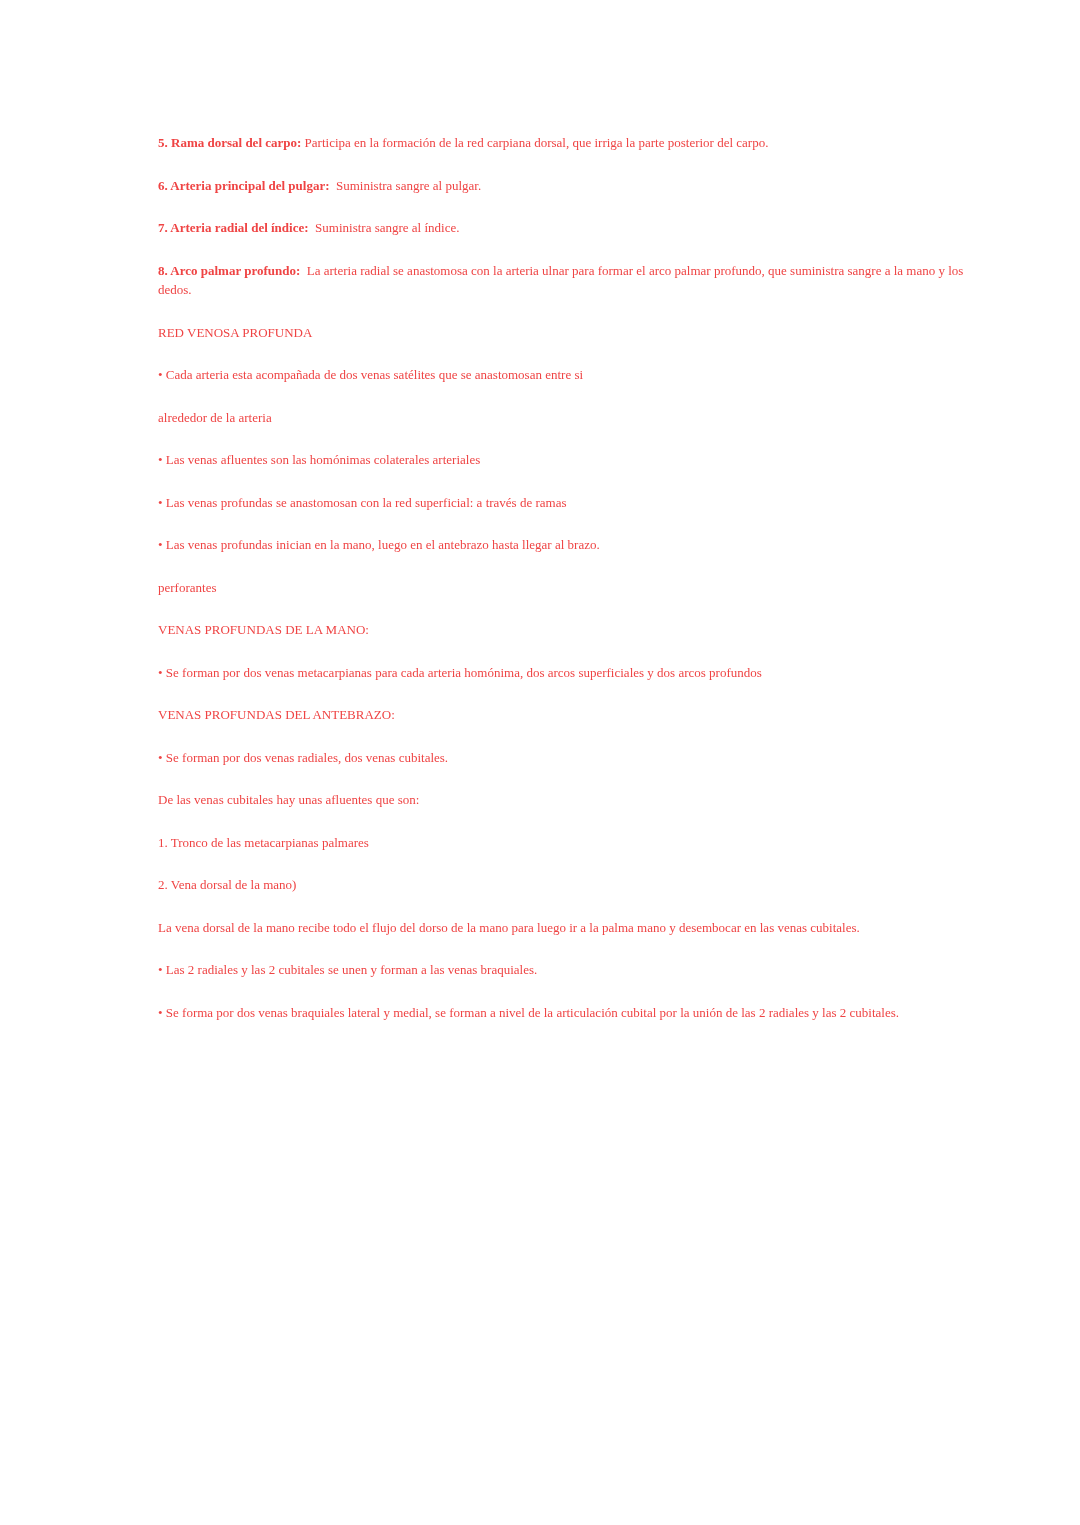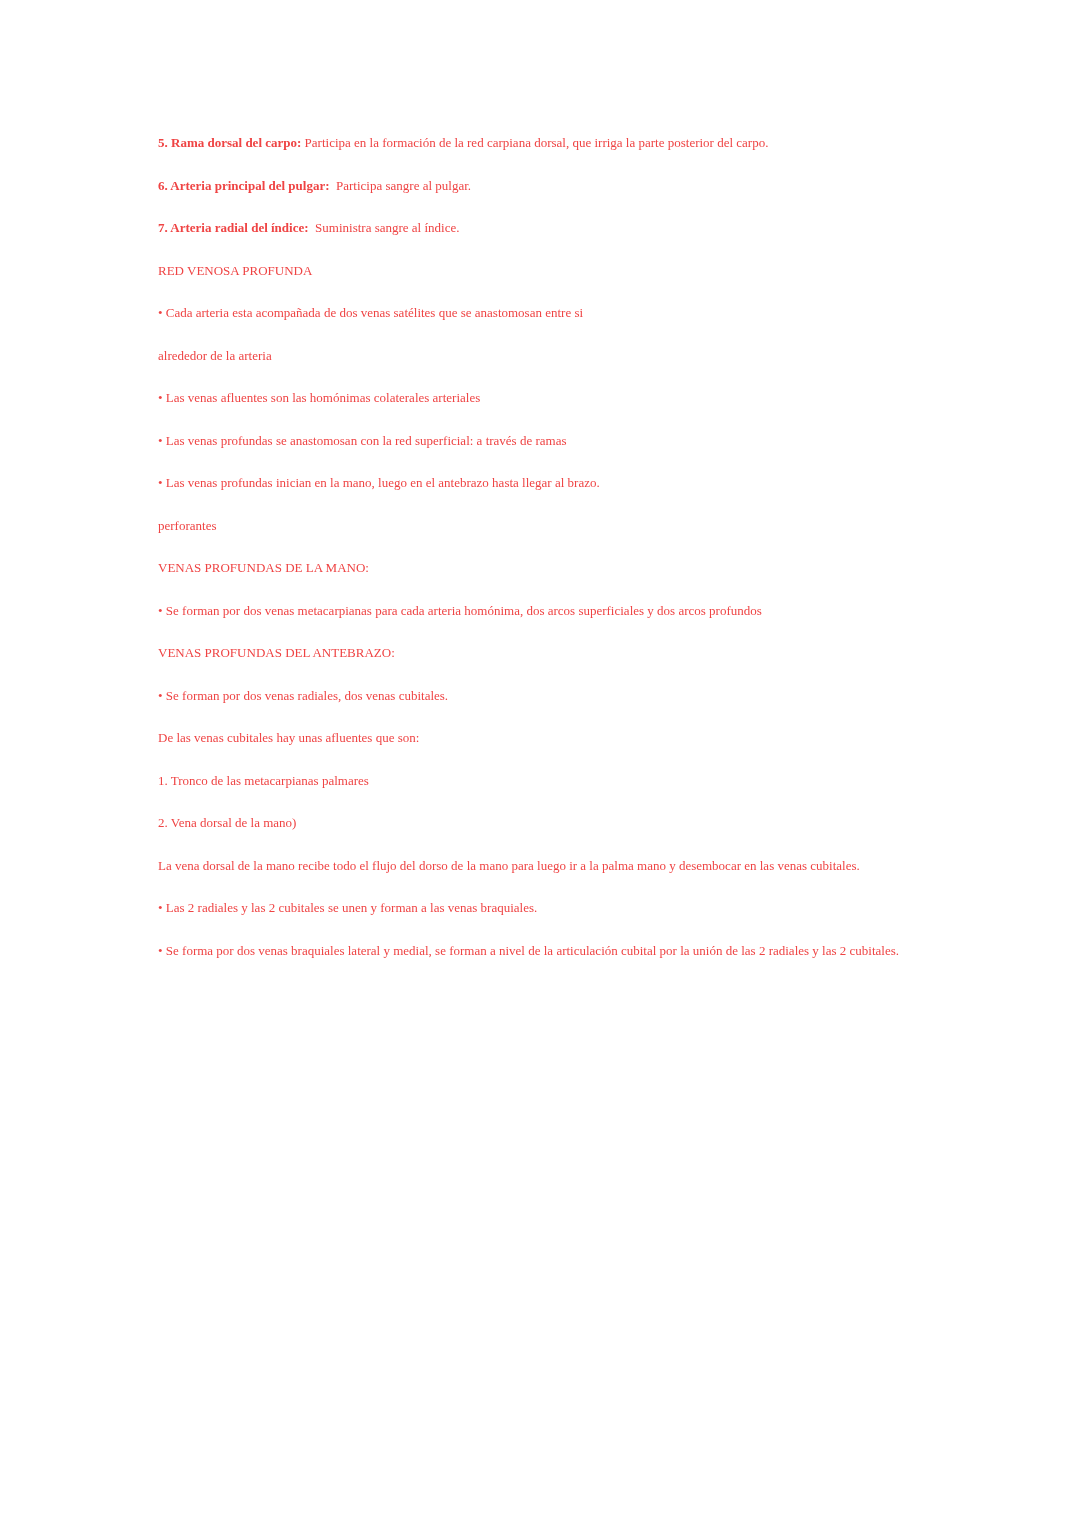--- a/index.html
+++ b/index.html
@@ -33,24 +33,25 @@
       font-weight: bold;
     }
   </style>
 </head>
 <body>
 
 <div class="page">
 
   <p><span class="b">5. Rama dorsal del carpo:</span><span> Participa en la formación de la red carpiana dorsal, que irriga la parte posterior del carpo.</span></p>
 
-  <p><span class="b">6. Arteria principal del pulgar:</span><span>  Participa sangre al pulgar.</span></p>
+  <p><span class="b">6. Arteria principal del pulgar:</span><span>  Suministra sangre al pulgar.</span></p>
 
   <p><span class="b">7. Arteria radial del índice:</span><span>  Suministra sangre al índice.</span></p>
 
+  <p><span class="b">8. Arco palmar profundo:</span><span>  La arteria radial se anastomosa con la arteria ulnar para formar el arco palmar profundo, que suministra sangre a la mano y los dedos.</span></p>
 
   <p><span>RED VENOSA PROFUNDA</span></p>
 
 
   <p><span>• Cada arteria esta acompañada de dos venas satélites que se anastomosan entre si</span></p>
 
   <p><span>alrededor de la arteria</span></p>
 
   <p><span>• Las venas afluentes son las homónimas colaterales arteriales</span></p>
 

